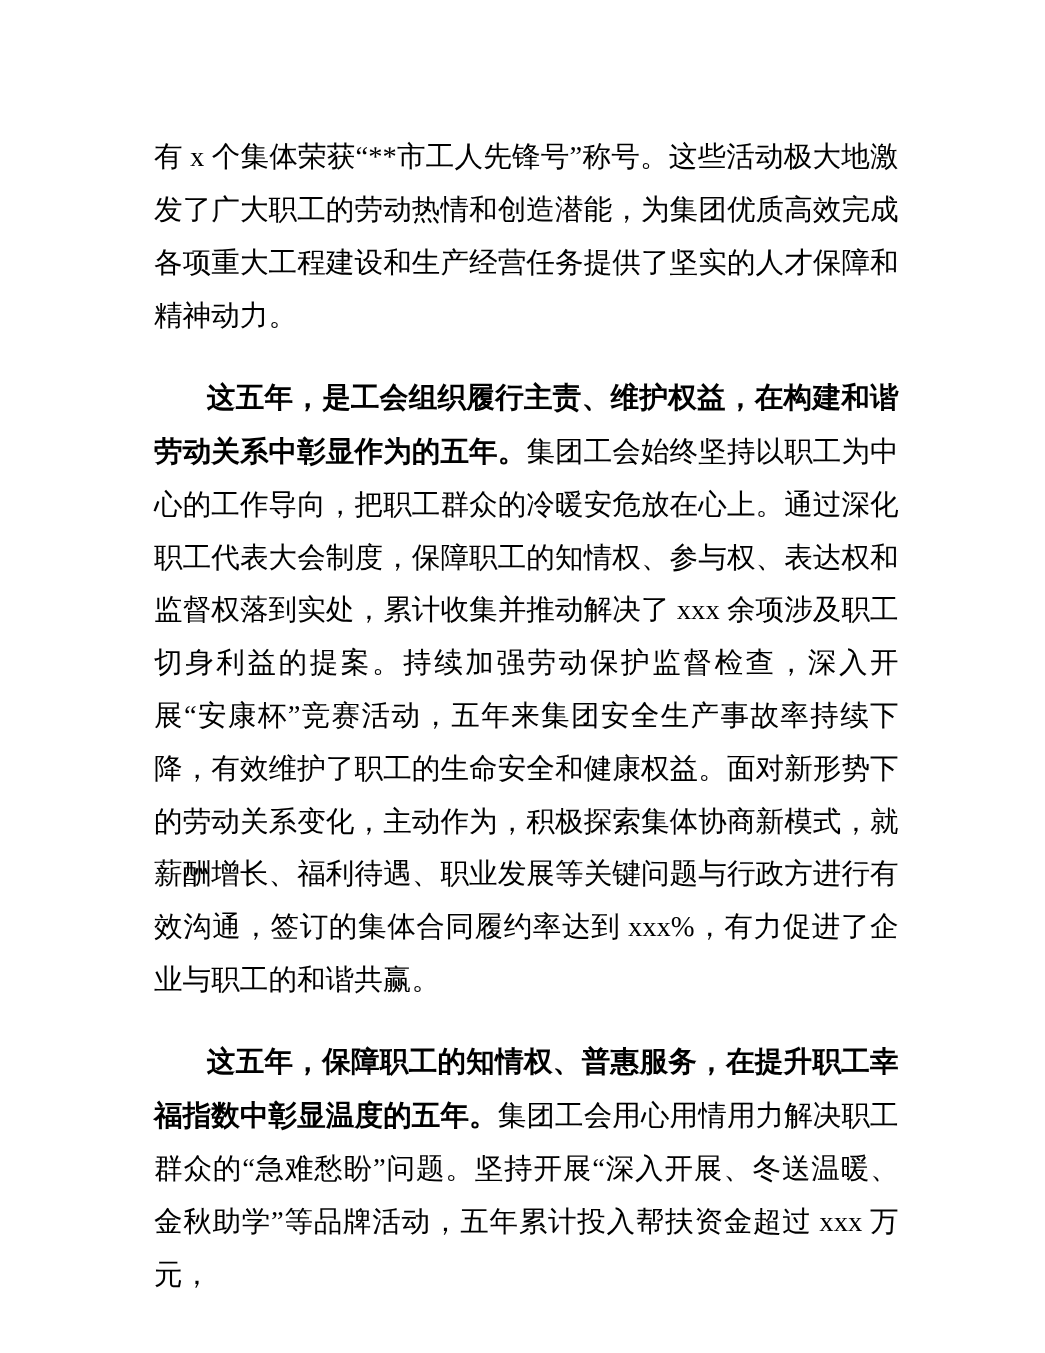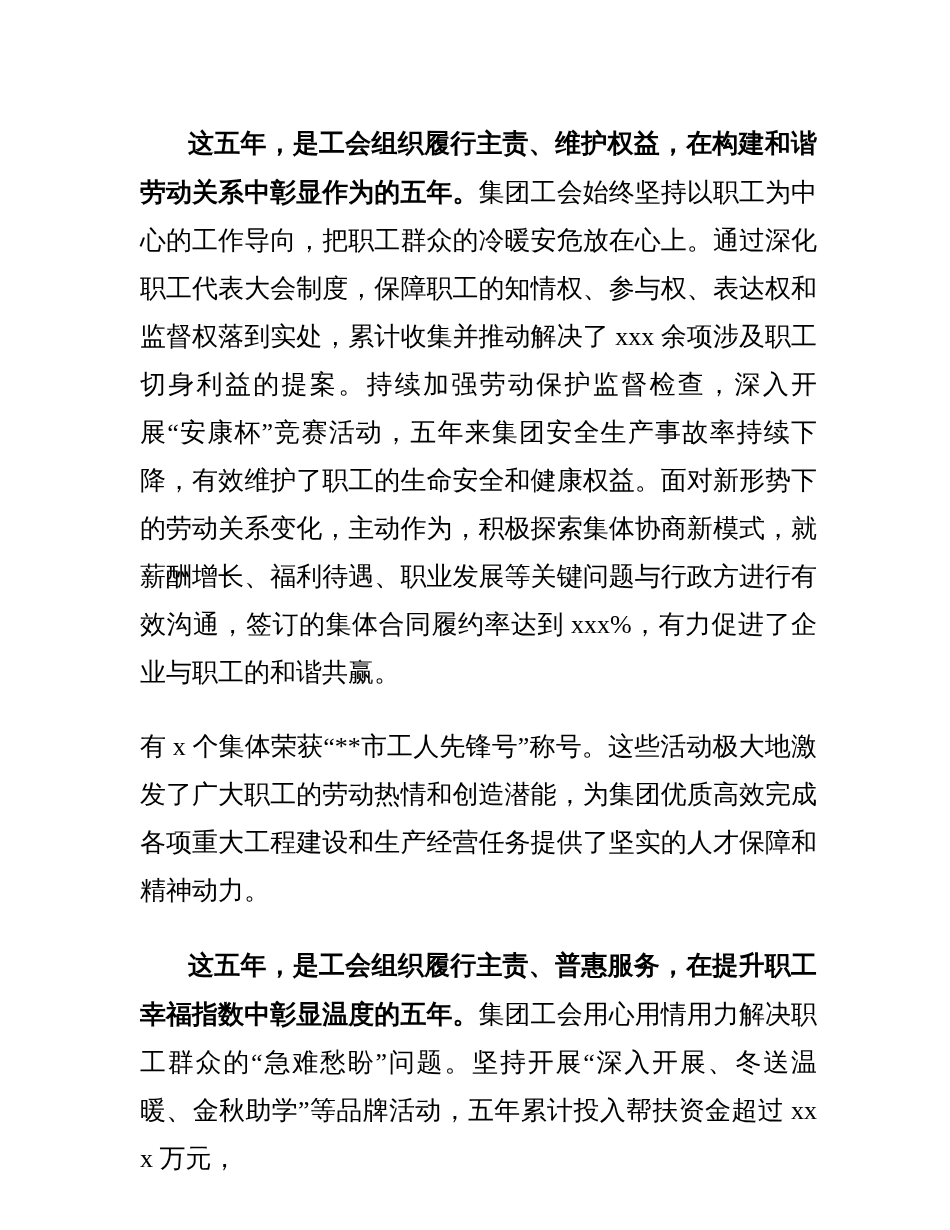--- a/index.html
+++ b/index.html
@@ -37,20 +37,20 @@
     font-weight: 700;
     font-family: "Liberation Sans", "DejaVu Sans", sans-serif;
   }
 </style>
 </head>
 <body>
 
 <div class="page">
   <div class="doc-content">
 
+    <p class="para"><span>有 x 个集体荣获“**市工人先锋号”称号。这些活动极大地激发了广大职工的劳动热情和创造潜能，为集团优质高效完成各项重大工程建设和生产经营任务提供了坚实的人才保障和精神动力。</span></p>
+
     <p class="para indent"><span class="lead">这五年，是工会组织履行主责、维护权益，在构建和谐劳动关系中彰显作为的五年。</span><span>集团工会始终坚持以职工为中心的工作导向，把职工群众的冷暖安危放在心上。通过深化职工代表大会制度，保障职工的知情权、参与权、表达权和监督权落到实处，累计收集并推动解决了 xxx 余项涉及职工切身利益的提案。持续加强劳动保护监督检查，深入开展“安康杯”竞赛活动，五年来集团安全生产事故率持续下降，有效维护了职工的生命安全和健康权益。面对新形势下的劳动关系变化，主动作为，积极探索集体协商新模式，就薪酬增长、福利待遇、职业发展等关键问题与行政方进行有效沟通，签订的集体合同履约率达到 xxx%，有力促进了企业与职工的和谐共赢。</span></p>
 
-    <p class="para"><span>有 x 个集体荣获“**市工人先锋号”称号。这些活动极大地激发了广大职工的劳动热情和创造潜能，为集团优质高效完成各项重大工程建设和生产经营任务提供了坚实的人才保障和精神动力。</span></p>
-
-    <p class="para indent"><span class="lead">这五年，是工会组织履行主责、普惠服务，在提升职工幸福指数中彰显温度的五年。</span><span>集团工会用心用情用力解决职工群众的“急难愁盼”问题。坚持开展“深入开展、冬送温暖、金秋助学”等品牌活动，五年累计投入帮扶资金超过 xxx 万元，</span></p>
+    <p class="para indent"><span class="lead">这五年，保障职工的知情权、普惠服务，在提升职工幸福指数中彰显温度的五年。</span><span>集团工会用心用情用力解决职工群众的“急难愁盼”问题。坚持开展“深入开展、冬送温暖、金秋助学”等品牌活动，五年累计投入帮扶资金超过 xxx 万元，</span></p>
 
   </div>
 </div>
 
 </body></html>

